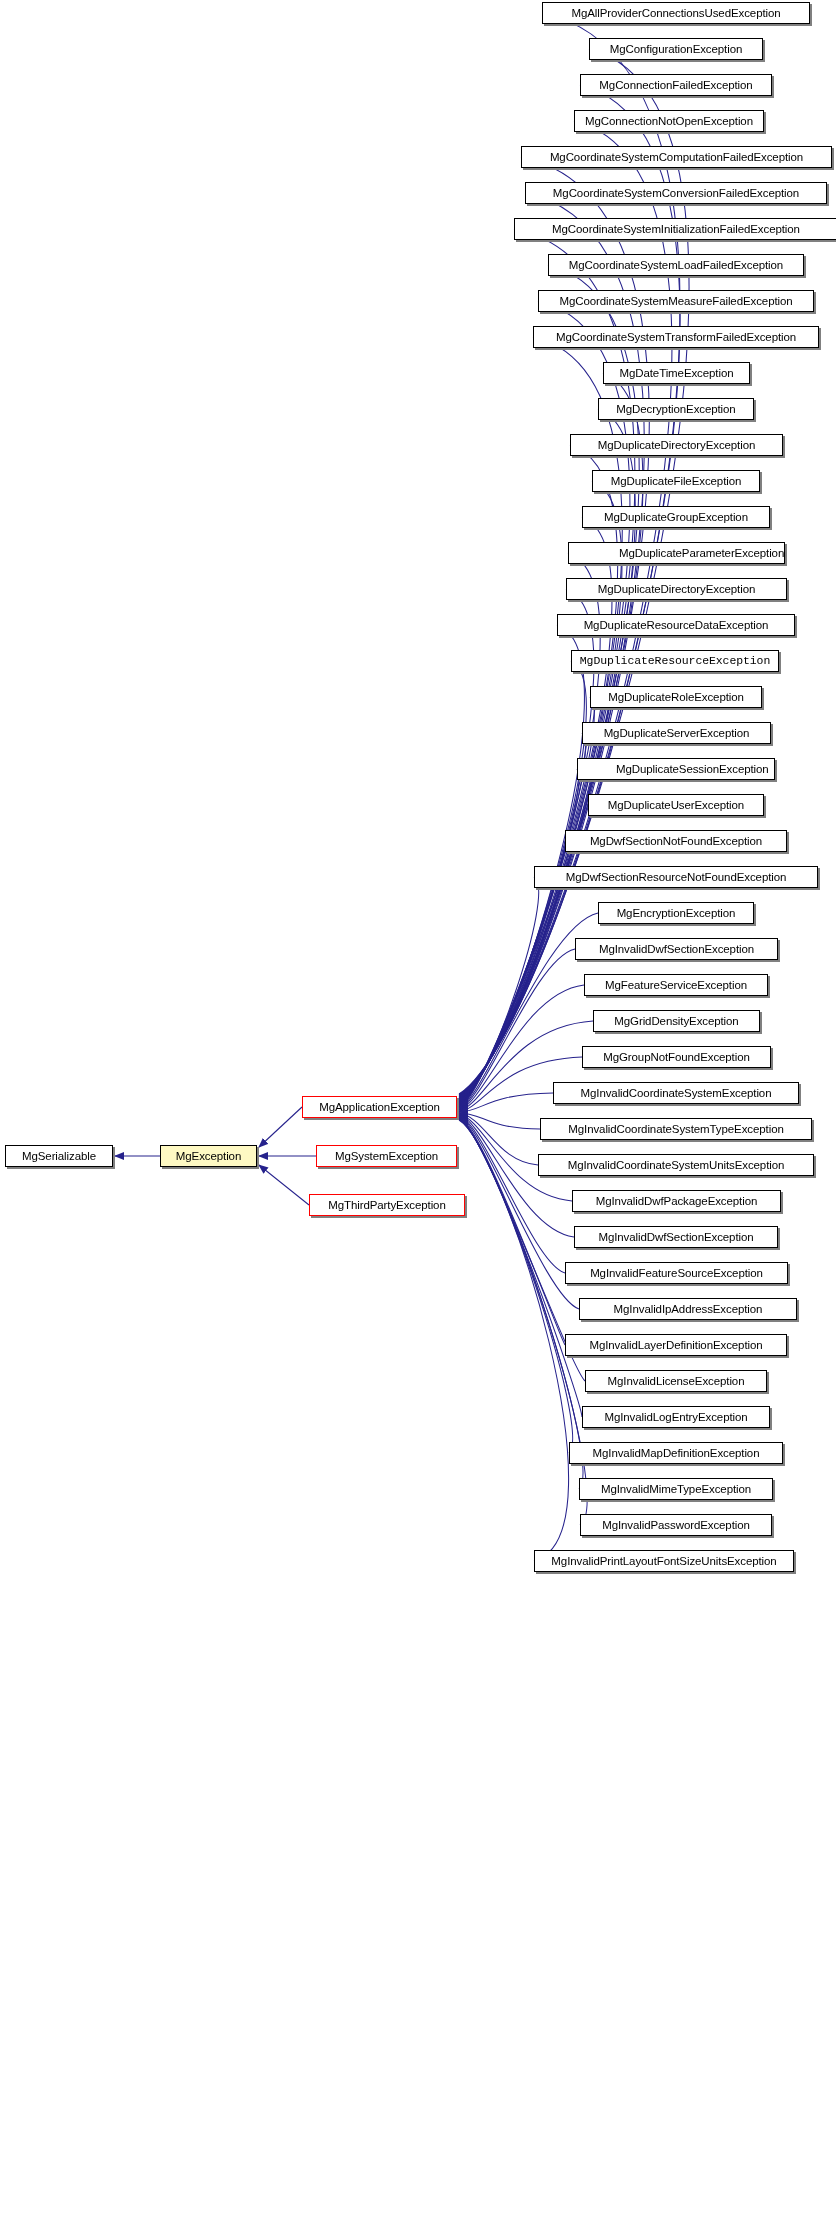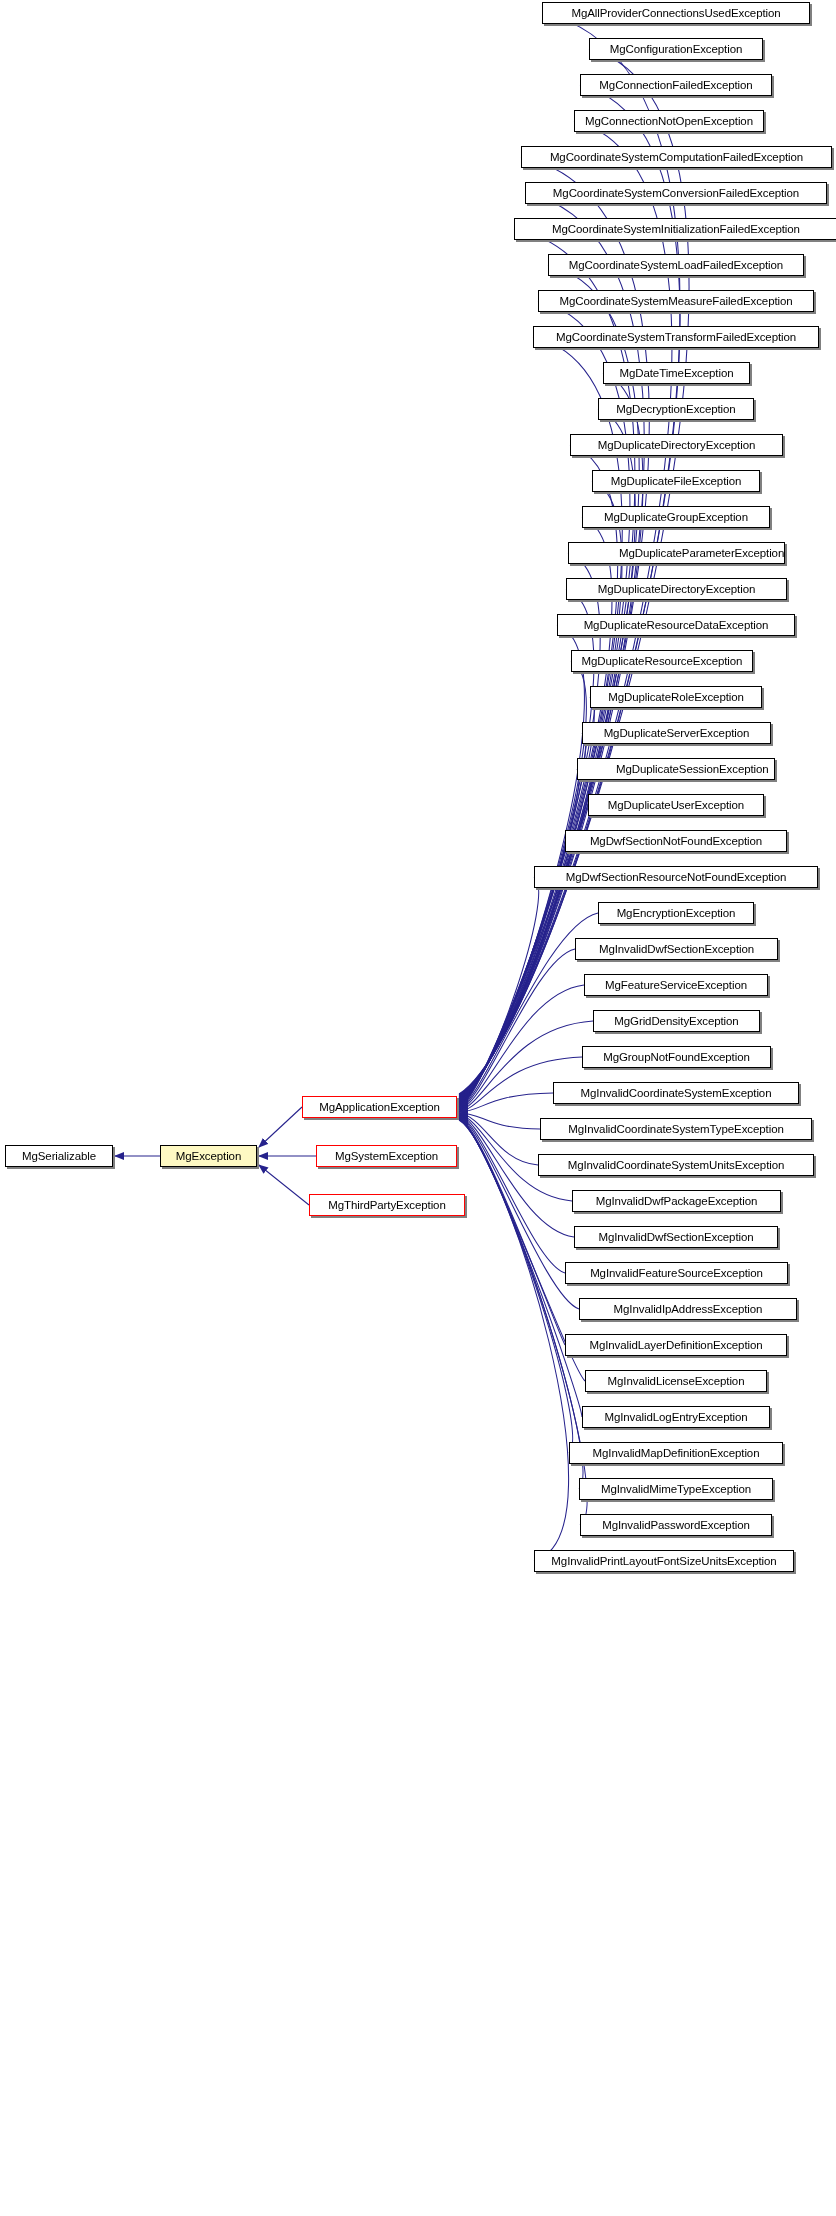--- a/index.html
+++ b/index.html
@@ -199,21 +199,21 @@
     </div>
     <div class="node" style="left: 568px; top: 542px; width: 217px; padding-left: 44px;">
       <span class="node-label">MgDuplicateParameterException</span>
     </div>
     <div class="node" style="left: 566px; top: 578px; width: 221px;">
       <span class="node-label">MgDuplicateDirectoryException</span>
     </div>
     <div class="node" style="left: 557px; top: 614px; width: 238px;">
       <span class="node-label">MgDuplicateResourceDataException</span>
     </div>
-    <div class="node" style="left: 571px; top: 650px; width: 182px;">
+    <div class="node" style="left: 571px; top: 650px; width: 208px; font-family: Liberation Mono, monospace;">
       <span class="node-label">MgDuplicateResourceException</span>
     </div>
     <div class="node" style="left: 590px; top: 686px; width: 172px;">
       <span class="node-label">MgDuplicateRoleException</span>
     </div>
     <div class="node" style="left: 582px; top: 722px; width: 189px;">
       <span class="node-label">MgDuplicateServerException</span>
     </div>
     <div class="node" style="left: 577px; top: 758px; width: 198px; padding-left: 32px;">
       <span class="node-label">MgDuplicateSessionException</span>

